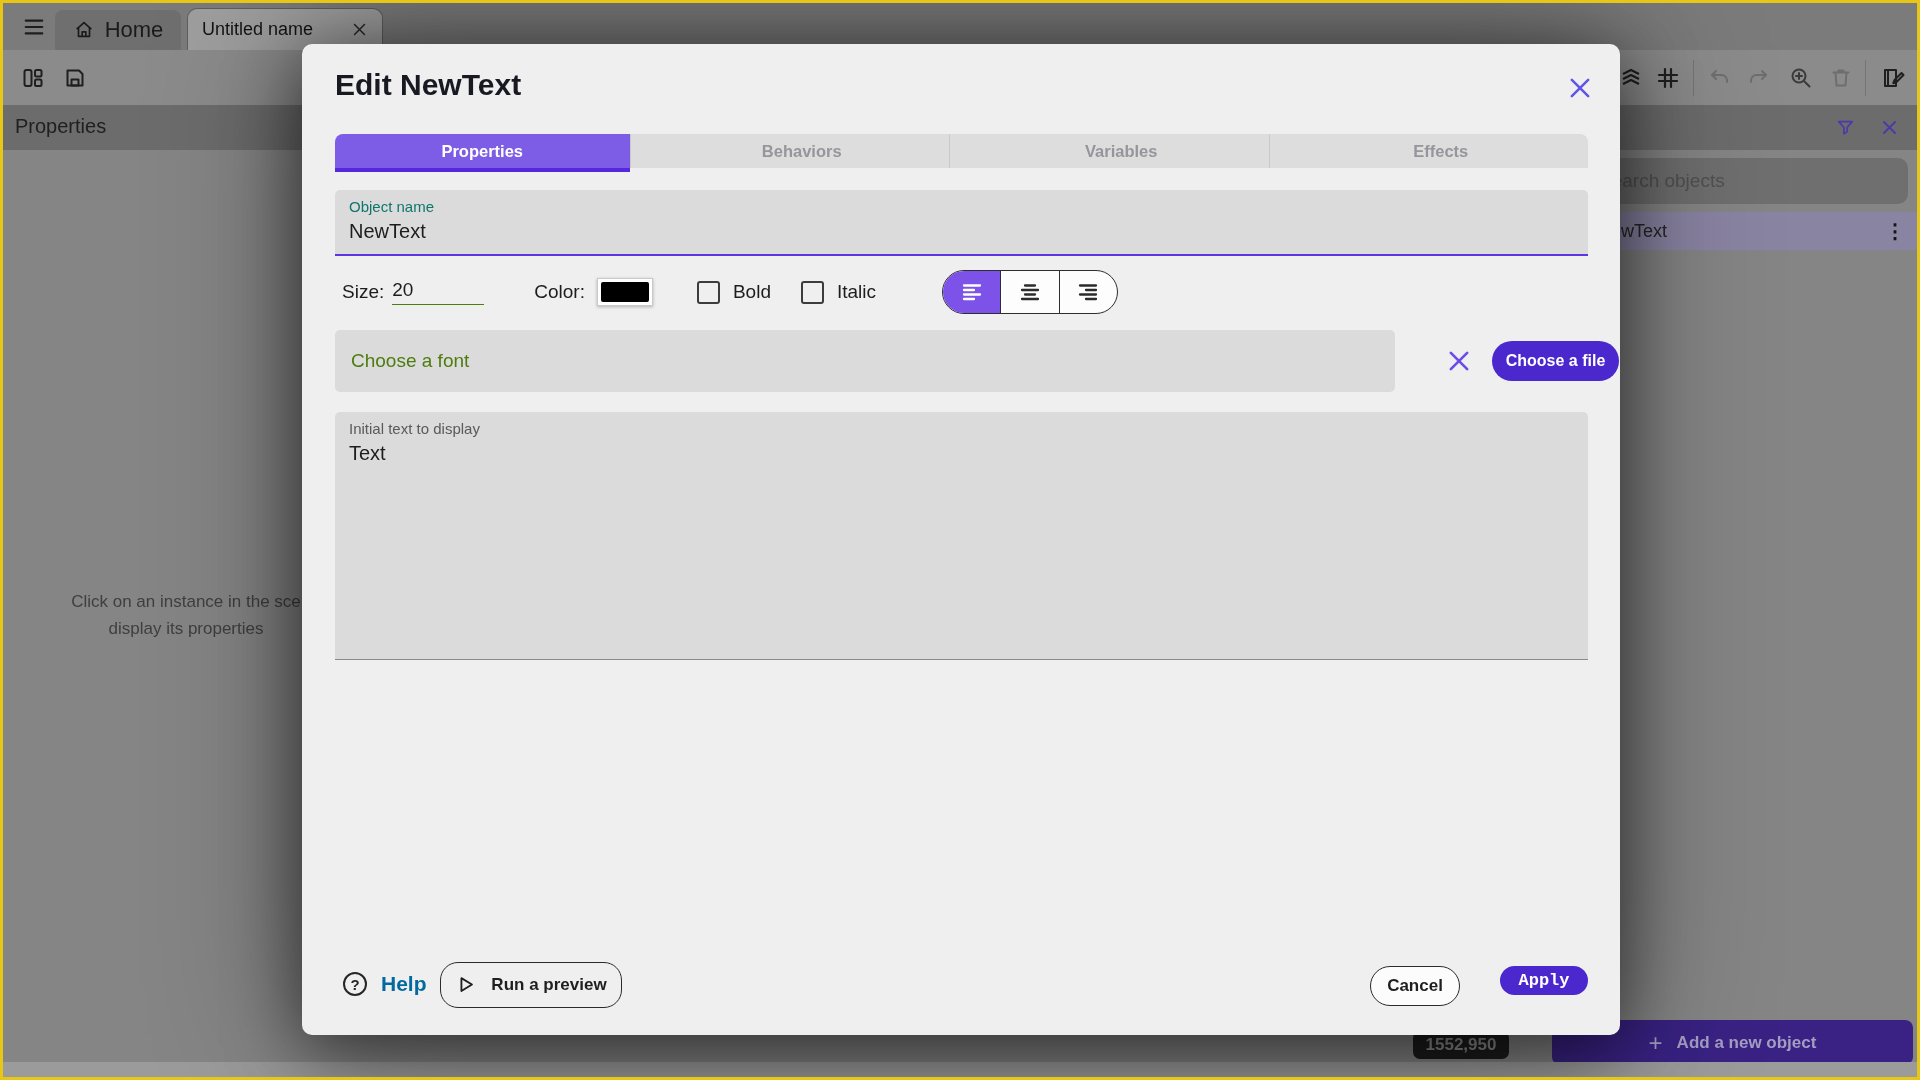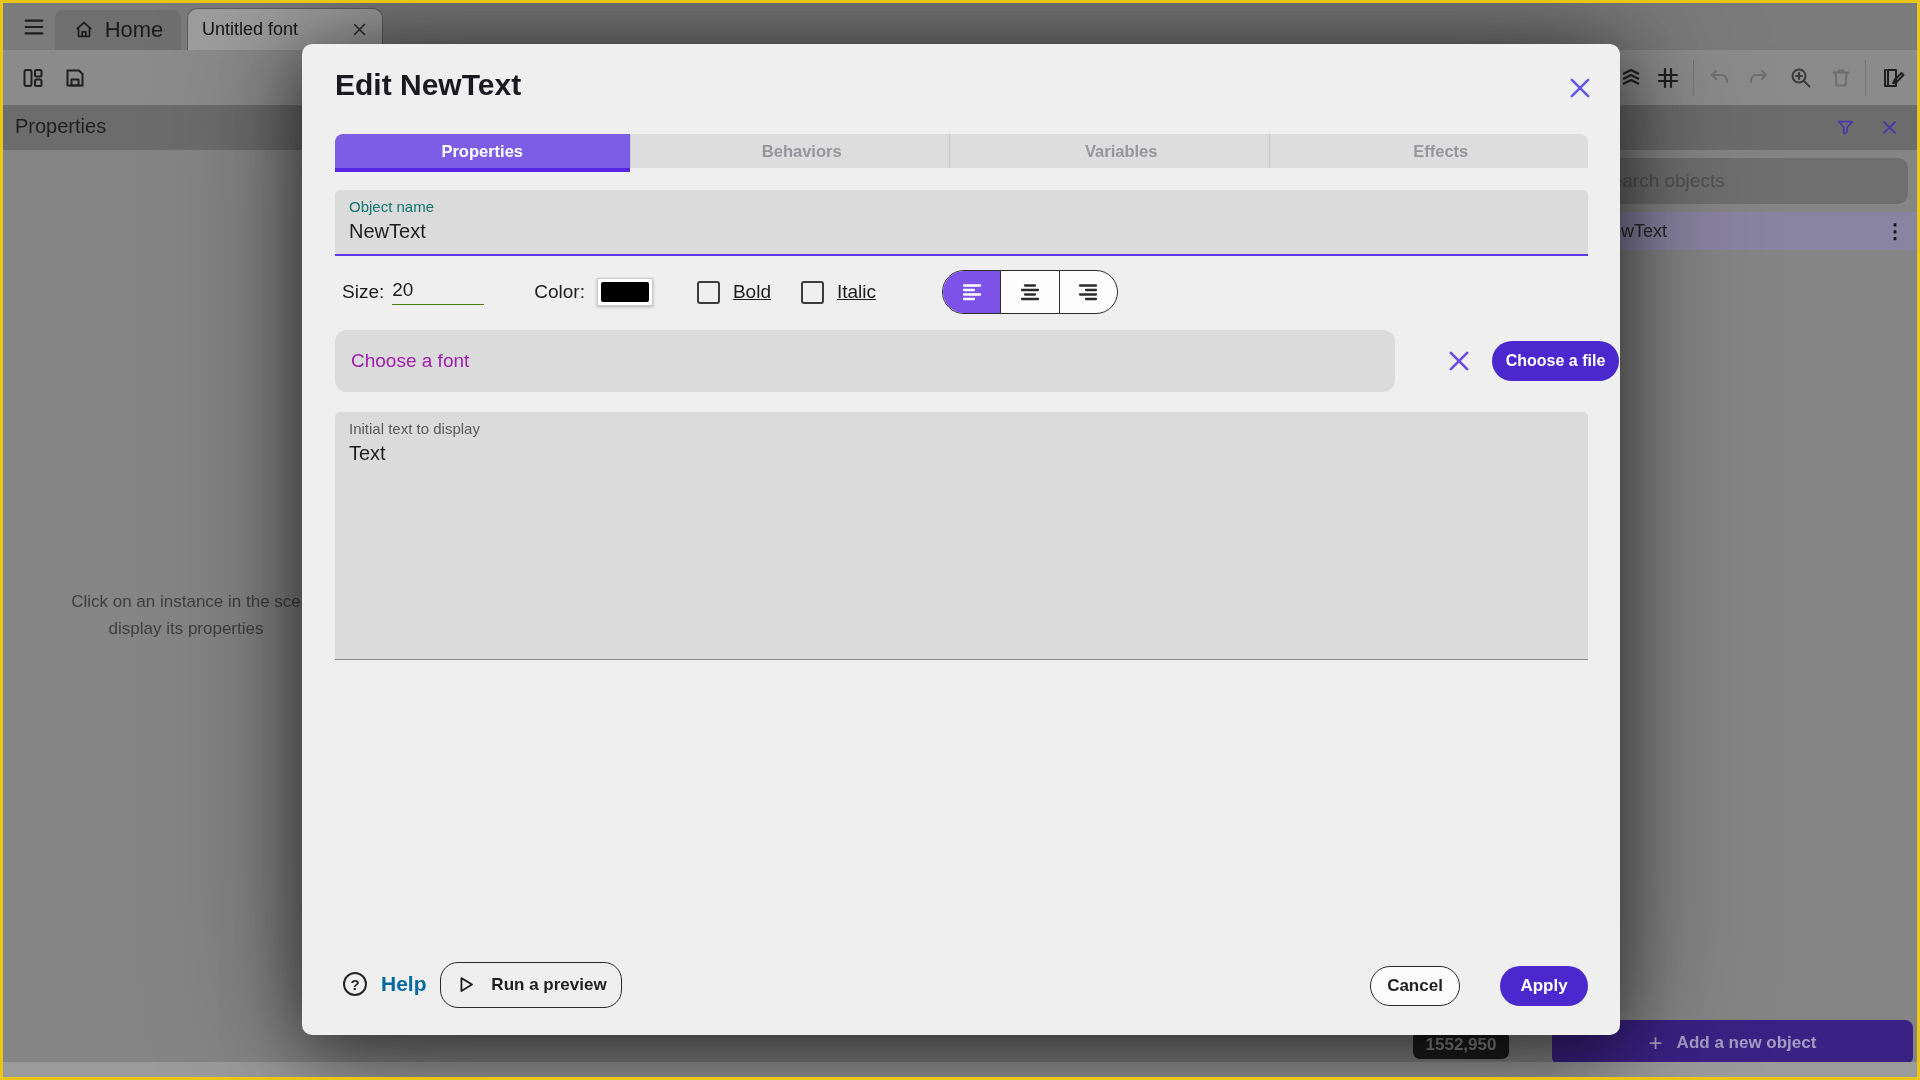--- a/index.html
+++ b/index.html
@@ -75,49 +75,49 @@
   .size-row { position:absolute; left:40px; right:32px; top:224px; height:48px; display:flex; align-items:center; }
   .lbl { font-size:19px; color:#1d1d1d; }
   .size-input { width:92px; margin-left:8px; border:none; border-bottom:1px solid #4d7c0f; background:transparent;
     outline:none; font-size:19px; color:#1d1d1d; padding-bottom:3px; font-family:inherit; }
   .color-lbl { margin-left:50px; }
   .swatch { margin-left:12px; width:56px; height:28px; background:#ffffff; border:1px solid #c9c9c9;
     box-shadow:0 1px 3px rgba(0,0,0,.25); cursor:pointer; position:relative; }
   .swatch::after { content:""; position:absolute; inset:3px; background:#000000; border-radius:2px; }
   .cbx { width:23px; height:23px; border:2px solid #3C3C3C; border-radius:3px; background:transparent; cursor:pointer; }
   .cbx.b { margin-left:44px; } .cbx.i { margin-left:30px; }
-  .cbx-lbl { margin-left:13px;text-decoration:underline; }
+  .cbx-lbl { margin-left:13px; }
   .align-group { margin-left:66px; width:176px; height:44px; border:1px solid #2E2E2E; border-radius:22px;
     display:flex; overflow:hidden; background:#FDFDFD; }
   .align-btn { flex:1; display:flex; align-items:center; justify-content:center; color:#2b2b2b; cursor:pointer; }
   .align-btn + .align-btn { border-left:1px solid #2E2E2E; }
   .align-btn.sel { background:#7C52E8; color:#ffffff; }
 
   .font-row { position:absolute; left:33px; right:32px; top:286px; height:62px; }
-  .font-field { position:absolute; left:0; width:1060px; height:62px; background:#DBDBDB; border-radius:12px;
-    display:flex; align-items:center; padding-left:16px; font-size:19px; color:#a21caf; cursor:pointer; }
+  .font-field { position:absolute; left:0; width:1060px; height:62px; background:#DBDBDB; border-radius:5px;
+    display:flex; align-items:center; padding-left:16px; font-size:19px; color:#4d7c0f; cursor:pointer; }
   .font-clear { position:absolute; left:1110px; top:17px; width:28px; height:28px; color:#6C4DE8; cursor:pointer; }
   .file-btn { position:absolute; left:1157px; top:11px; width:127px; height:40px; background:#4B28CE; border:none;
     border-radius:20px; color:#ffffff; font-weight:bold; font-size:16px; cursor:pointer; font-family:inherit; }
 
   .f-text { top:368px; height:248px; border-bottom:1px solid #8a8a8a; }
   .f-text .flabel { color:#5a5a5a; }
 
   .dlg-footer { position:absolute; left:33px; right:32px; top:918px; height:46px; }
   .help { position:absolute; left:8px; top:10px; display:flex; align-items:center; gap:14px; cursor:pointer; }
   .help-circle { width:24px; height:24px; border:2px solid #262626; border-radius:50%; display:flex;
     align-items:center; justify-content:center; font-size:15px; font-weight:bold; color:#262626; }
   .help-lbl { font-weight:bold; font-size:21px; color:#0369a1; }
   .run-btn { position:absolute; left:105px; top:0; width:182px; height:46px; background:transparent;
     border:1px solid #2b2b2b; border-radius:18px; display:flex; align-items:center; justify-content:center; gap:14px;
     font-weight:bold; font-size:17px; color:#1f1f1f; cursor:pointer; font-family:inherit; }
   .cancel-btn { position:absolute; right:128px; top:4px; width:90px; height:40px; background:#FCFCFC;
     border:1px solid #2b2b2b; border-radius:20px; font-weight:bold; font-size:17px; color:#1f1f1f; cursor:pointer; font-family:inherit; }
-  .apply-btn { position:absolute; right:0px; top:4px; width:88px; height:40px; background:#4B28CE; border:none;
-    border-radius:20px; font-weight:bold; font-size:17px; color:#ffffff; cursor:pointer; font-family:Liberation Sans, sans-serif; }
+  .apply-btn { position:absolute; right:0px; top:4px; width:88px; height:29px; background:#4B28CE; border:none;
+    border-radius:20px; font-weight:bold; font-size:17px; color:#ffffff; cursor:pointer; font-family:Liberation Mono, monospace; }
 
   svg { display:block; }
 </style>
 </head>
 <body>
 
 <div class="screen">
 
   <div class="topbar">
     <span class="hamburger">
@@ -129,21 +129,21 @@
       <span>
         <svg viewBox="0 0 24 24" width="22" height="22" stroke="currentColor" stroke-width="1.8" fill="none" stroke-linejoin="round">
           <path d="M4 11l8-7 8 7"></path>
             <path d="M6 9.5V19h12V9.5"></path>
             <path d="M10 19v-5h4v5"></path>
           </svg>
       </span>
       <span>Home</span>
     </div>
     <div class="tab-scene">
-      <span>Untitled font</span>
+      <span>Untitled name</span>
       <span class="tab-x">
         <svg viewBox="0 0 24 24" width="17" height="17" stroke="currentColor" stroke-width="2.2" stroke-linecap="round">
           <path d="M5 5l14 14M19 5L5 19"></path>
           </svg>
       </span>
     </div>
   </div>
 
   <div class="toolbar">
     <span class="tbicon" style="left:18px">

